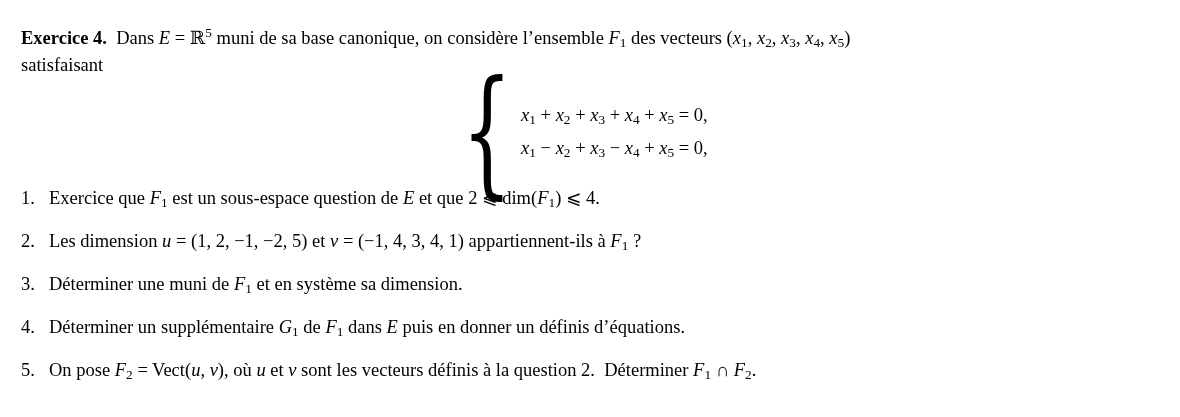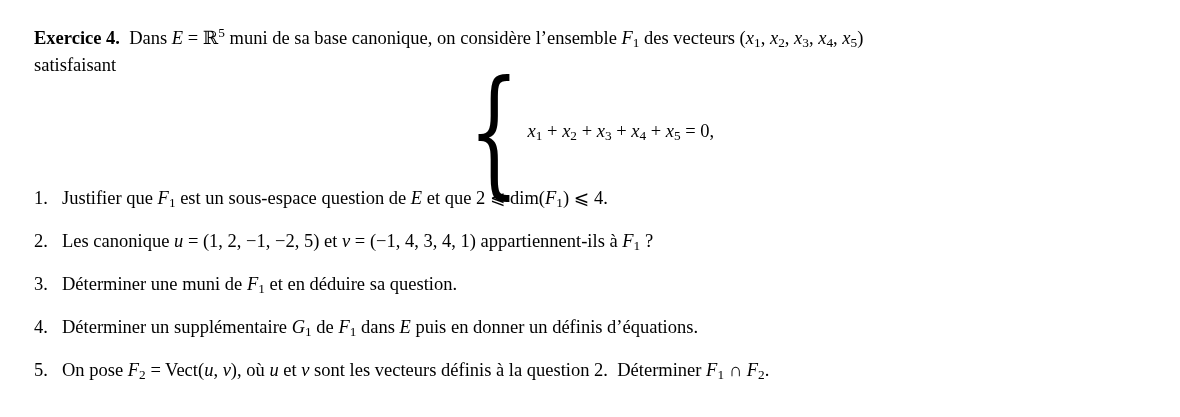--- a/index.html
+++ b/index.html
@@ -6,21 +6,21 @@
   body {
     width: 1180px;
     height: 417px;
     background: #ffffff;
     overflow: hidden;
   }
   .doc {
     box-sizing: border-box;
     width: 1180px;
     height: 417px;
-    padding: 25px 38px 0 34px;
+    padding: 25px 38px 0 21px;
     color: #000000;
     font-family: "Liberation Serif", "DejaVu Serif", "DejaVu Sans", serif;
     font-size: 18.5px;
     line-height: 27px;
   }
   .statement { margin: 0; }
   .mvar { font-style: italic; }
   .mbold { font-weight: bold; }
   sub, sup {
     font-size: 0.72em;
@@ -65,35 +65,36 @@
 <body>
 
 <div class="doc">
 
   <p class="statement"><span class="mbold">Exercice 4.</span><span> Dans </span><span class="mvar">E</span><span> = </span><span>ℝ</span><sup>5</sup><span> muni de sa base canonique, on considère l’ensemble </span><span class="mvar">F</span><sub>1</sub><span> des vecteurs (</span><span class="mvar">x</span><sub>1</sub><span>, </span><span class="mvar">x</span><sub>2</sub><span>, </span><span class="mvar">x</span><sub>3</sub><span>, </span><span class="mvar">x</span><sub>4</sub><span>, </span><span class="mvar">x</span><sub>5</sub><span>)</span><br><span>satisfaisant</span></p>
 
   <div class="system">
     <span class="brace">{</span>
     <div class="sys-rows">
       <div class="sys-row"><span class="mvar">x</span><sub>1</sub><span> + </span><span class="mvar">x</span><sub>2</sub><span> + </span><span class="mvar">x</span><sub>3</sub><span> + </span><span class="mvar">x</span><sub>4</sub><span> + </span><span class="mvar">x</span><sub>5</sub><span> = 0,</span></div>
+      <div class="sys-row"><span class="mvar">x</span><sub>1</sub><span> − </span><span class="mvar">x</span><sub>2</sub><span> + </span><span class="mvar">x</span><sub>3</sub><span> − </span><span class="mvar">x</span><sub>4</sub><span> + </span><span class="mvar">x</span><sub>5</sub><span> = 0,</span></div>
     </div>
   </div>
 
   <div class="questions">
     <div class="q-item">
       <span class="q-num">1.</span>
-      <span class="q-text"><span>Justifier que </span><span class="mvar">F</span><sub>1</sub><span> est un sous-espace question de </span><span class="mvar">E</span><span> et que 2 ⩽ dim(</span><span class="mvar">F</span><sub>1</sub><span>) ⩽ 4.</span></span>
+      <span class="q-text"><span>Exercice que </span><span class="mvar">F</span><sub>1</sub><span> est un sous-espace question de </span><span class="mvar">E</span><span> et que 2 ⩽ dim(</span><span class="mvar">F</span><sub>1</sub><span>) ⩽ 4.</span></span>
     </div>
     <div class="q-item">
       <span class="q-num">2.</span>
-      <span class="q-text"><span>Les canonique </span><span class="mvar">u</span><span> = (1, 2, −1, −2, 5) et </span><span class="mvar">v</span><span> = (−1, 4, 3, 4, 1) appartiennent-ils à </span><span class="mvar">F</span><sub>1</sub><span> ?</span></span>
+      <span class="q-text"><span>Les dimension </span><span class="mvar">u</span><span> = (1, 2, −1, −2, 5) et </span><span class="mvar">v</span><span> = (−1, 4, 3, 4, 1) appartiennent-ils à </span><span class="mvar">F</span><sub>1</sub><span> ?</span></span>
     </div>
     <div class="q-item">
       <span class="q-num">3.</span>
-      <span class="q-text"><span>Déterminer une muni de </span><span class="mvar">F</span><sub>1</sub><span> et en déduire sa question.</span></span>
+      <span class="q-text"><span>Déterminer une muni de </span><span class="mvar">F</span><sub>1</sub><span> et en système sa dimension.</span></span>
     </div>
     <div class="q-item">
       <span class="q-num">4.</span>
       <span class="q-text"><span>Déterminer un supplémentaire </span><span class="mvar">G</span><sub>1</sub><span> de </span><span class="mvar">F</span><sub>1</sub><span> dans </span><span class="mvar">E</span><span> puis en donner un définis d’équations.</span></span>
     </div>
     <div class="q-item">
       <span class="q-num">5.</span>
       <span class="q-text"><span>On pose </span><span class="mvar">F</span><sub>2</sub><span> = Vect(</span><span class="mvar">u</span><span>, </span><span class="mvar">v</span><span>), où </span><span class="mvar">u</span><span> et </span><span class="mvar">v</span><span> sont les vecteurs définis à la question 2. Déterminer </span><span class="mvar">F</span><sub>1</sub><span> ∩ </span><span class="mvar">F</span><sub>2</sub><span>.</span></span>
     </div>
   </div>

